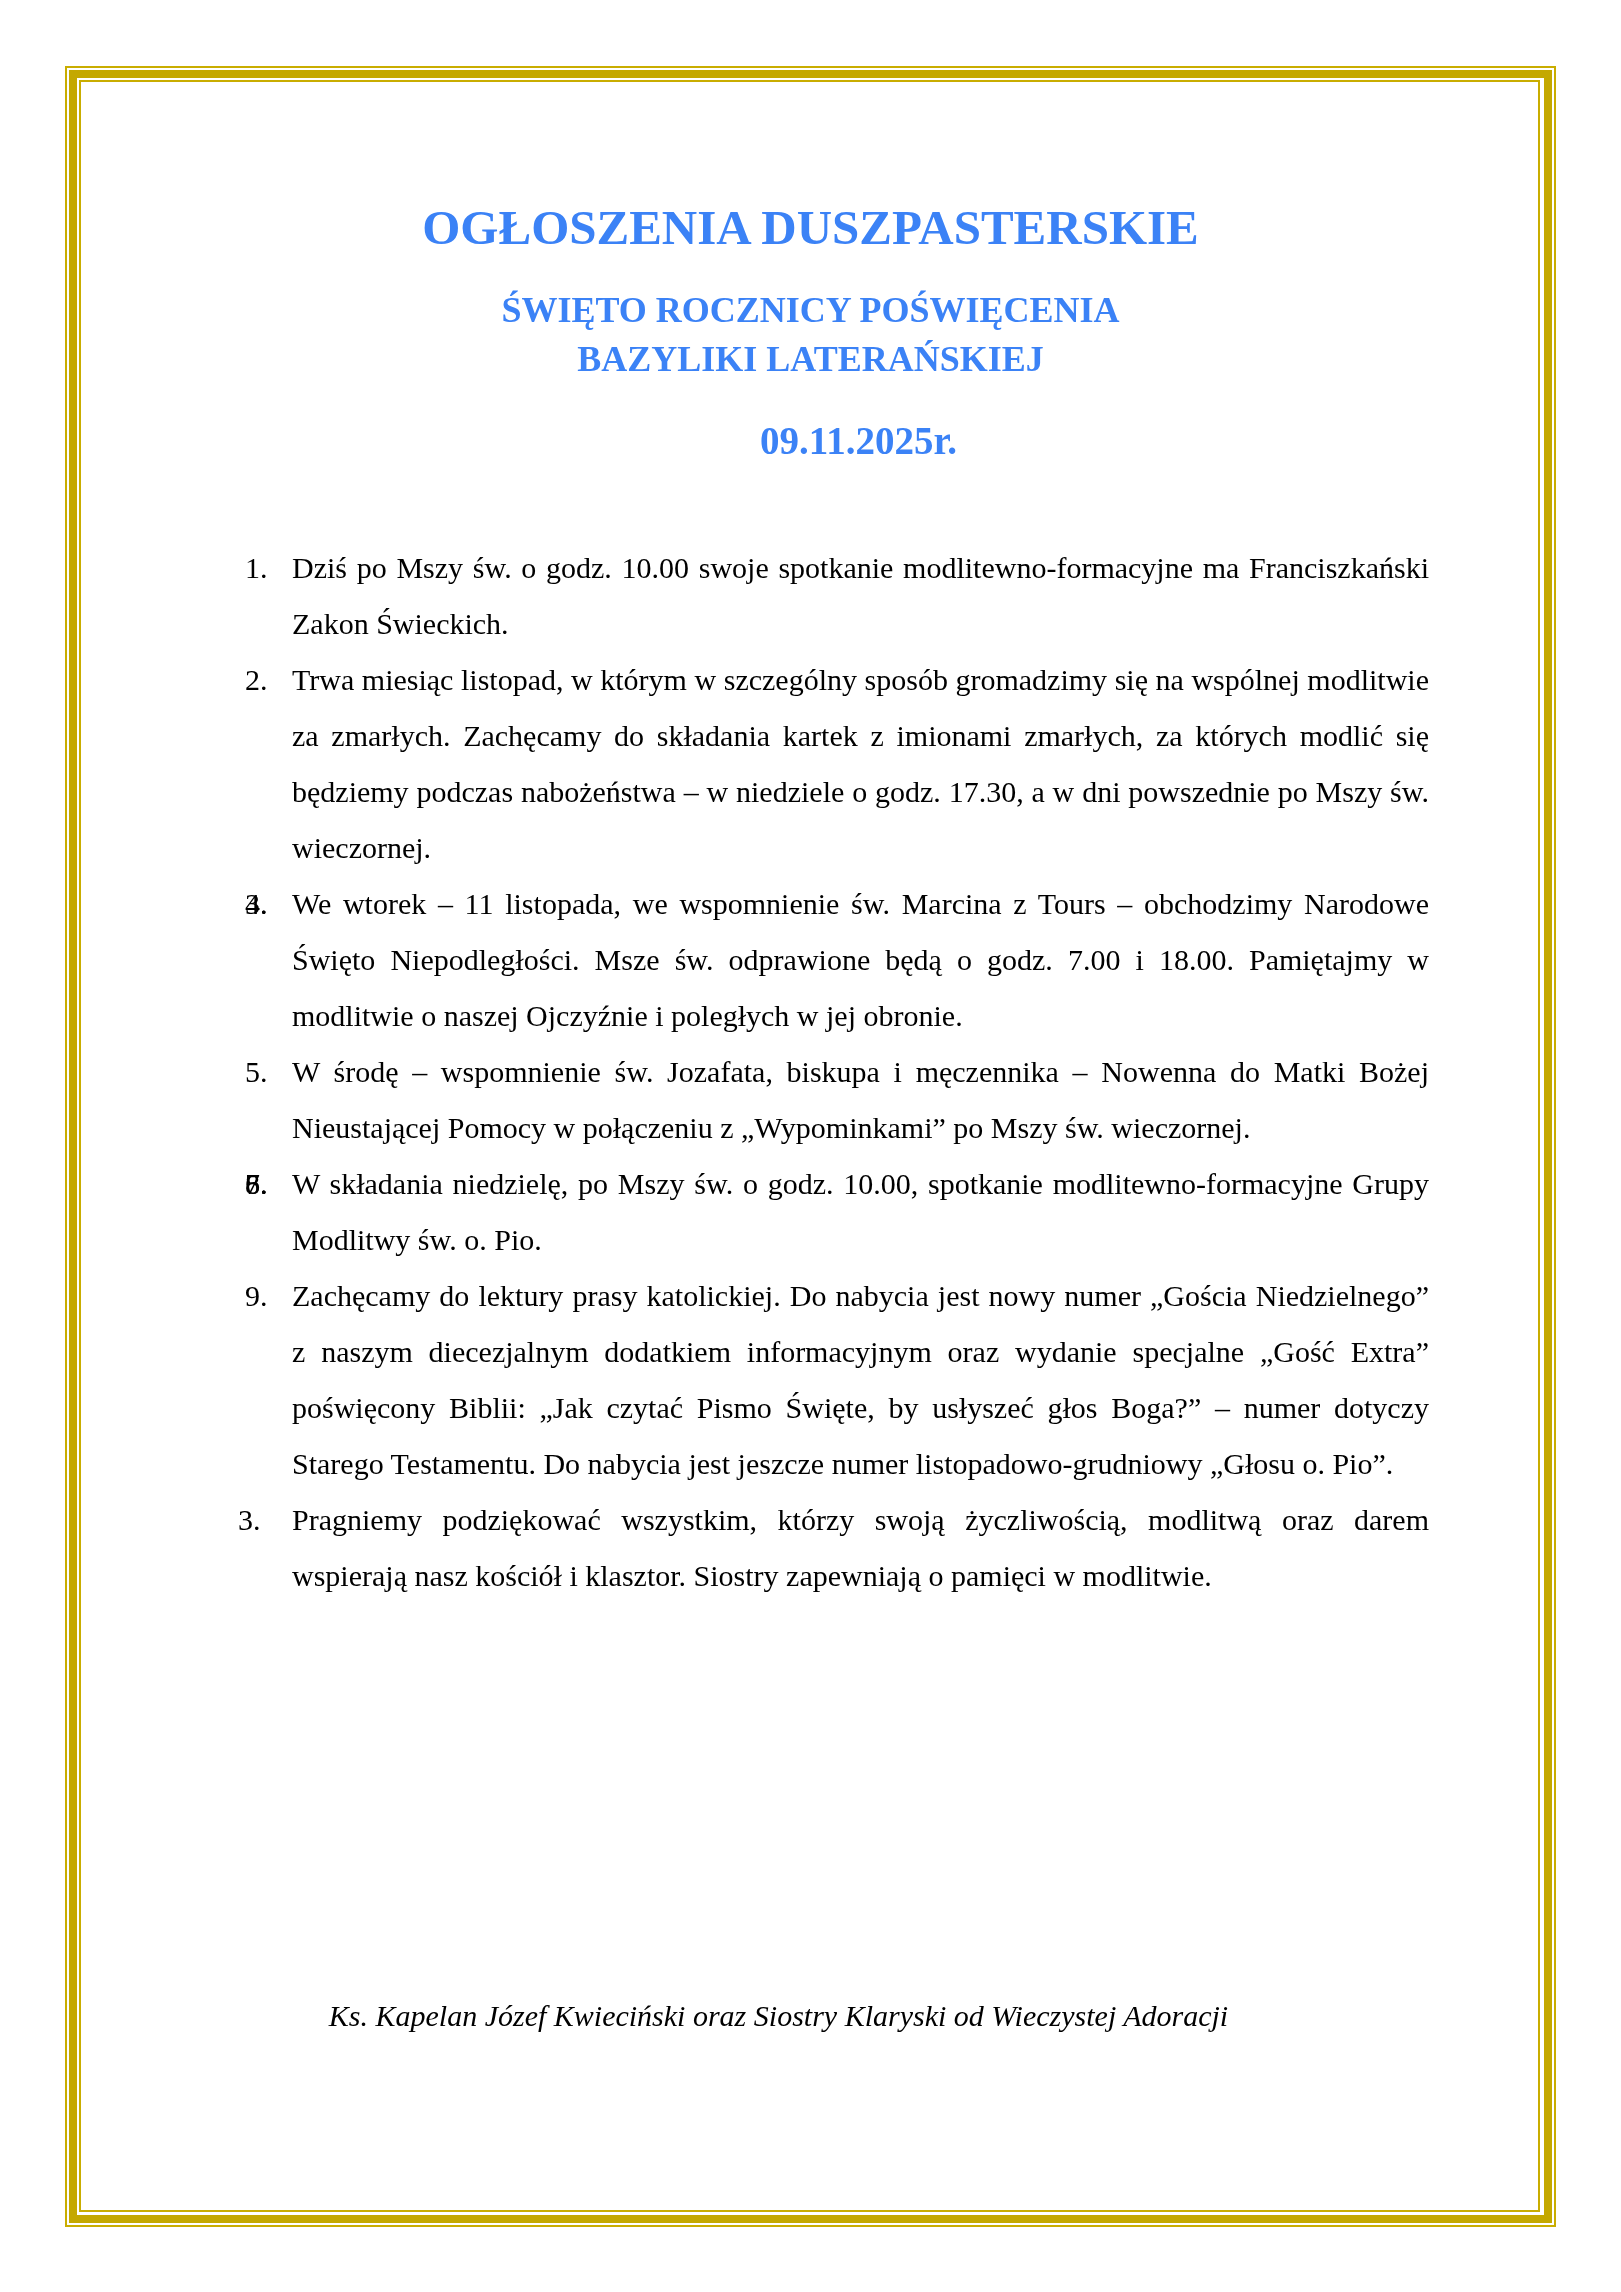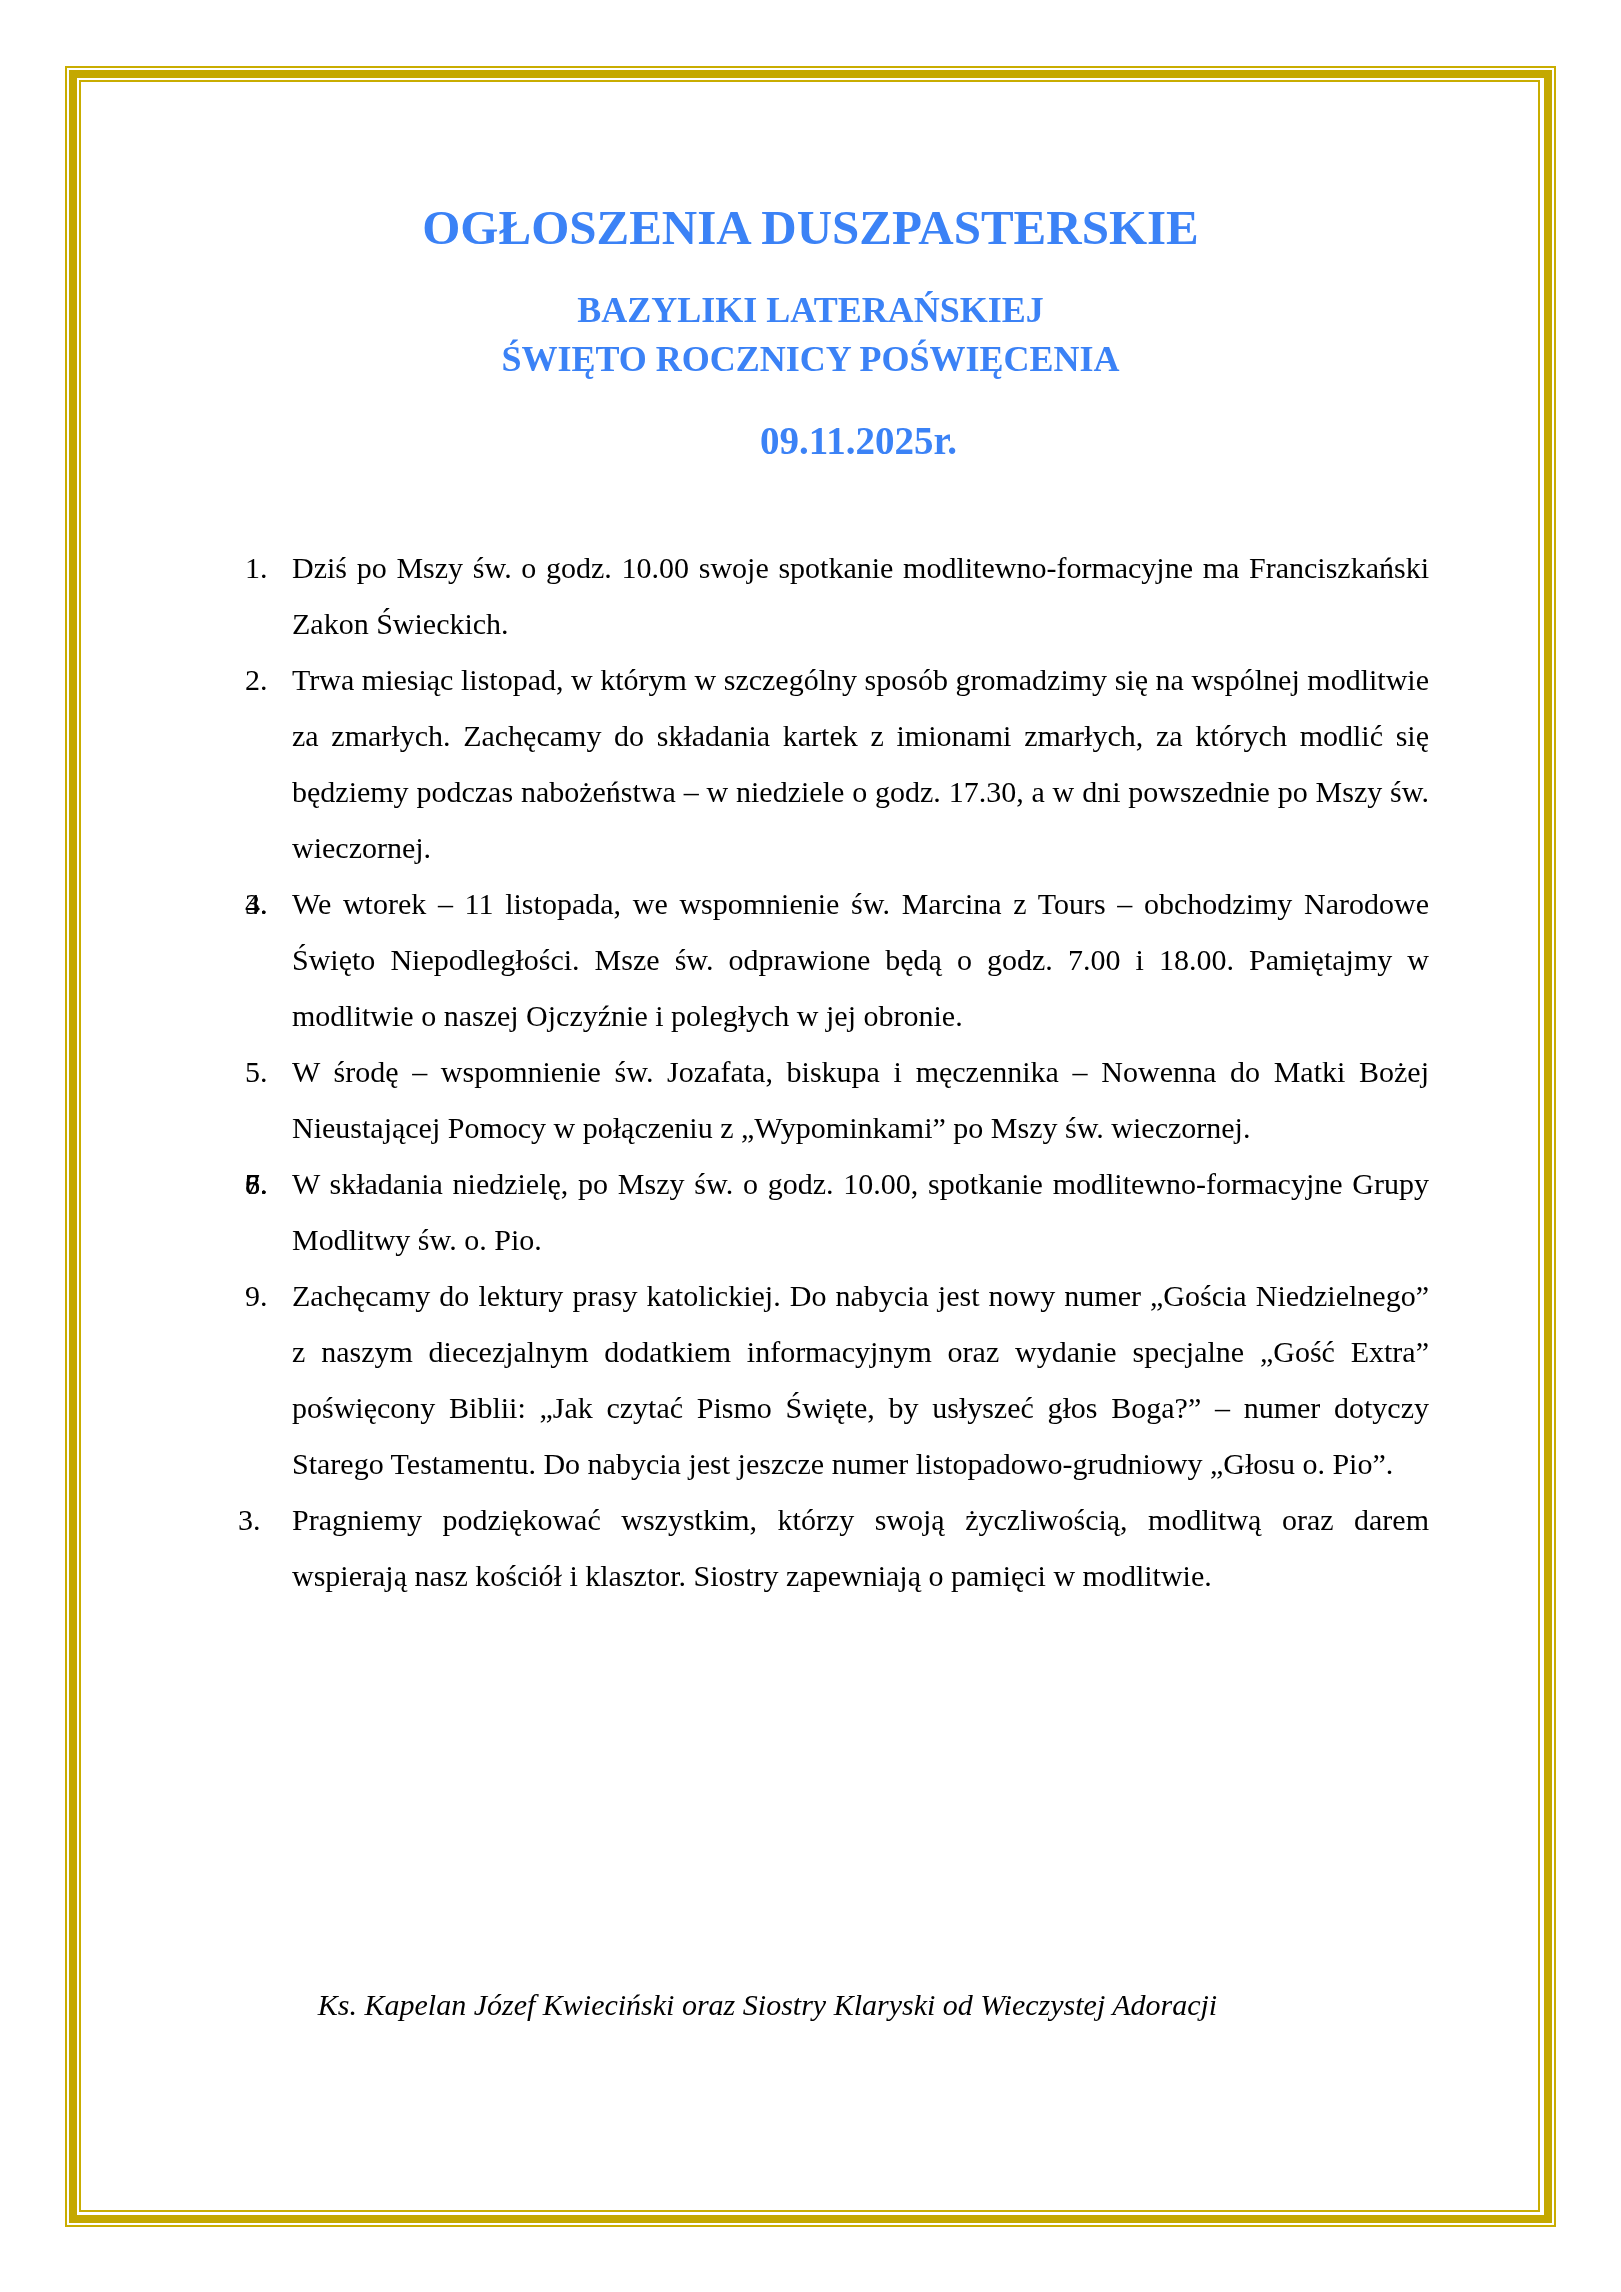--- a/index.html
+++ b/index.html
@@ -90,35 +90,35 @@
     }
     .signature {
       position: absolute;
       left: 0;
       width: 1535px;
       top: 1985px;
       text-align: center;
       font-style: italic;
       font-size: 30px;
       line-height: 39px;
-      margin: 0;
+      margin: 11px;
     }
   </style>
 </head>
 <body>
 
 <div class="frame-outer"></div>
 <div class="frame-band"></div>
 <div class="frame-inner"></div>
 
 <h1 class="gold title">OGŁOSZENIA DUSZPASTERSKIE</h1>
 
 <div class="gold subtitle">
+  <div>ŚWIĘTO ROCZNICY POŚWIĘCENIA</div>
   <div>BAZYLIKI LATERAŃSKIEJ</div>
-  <div>ŚWIĘTO ROCZNICY POŚWIĘCENIA</div>
 </div>
 
 <div class="gold date">09.11.2025r.</div>
 
 <ol class="announcements">
   <li>
     <span class="num">1.</span>
     <span>Dziś po Mszy św. o godz. 10.00 swoje spotkanie modlitewno-formacyjne ma Franciszkański Zakon Świeckich.</span>
   </li>
   <li>

